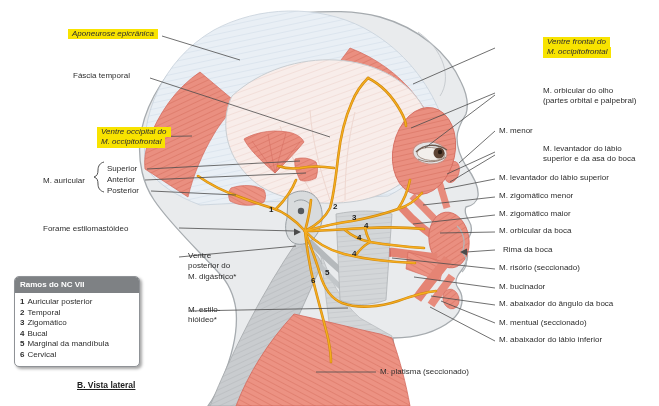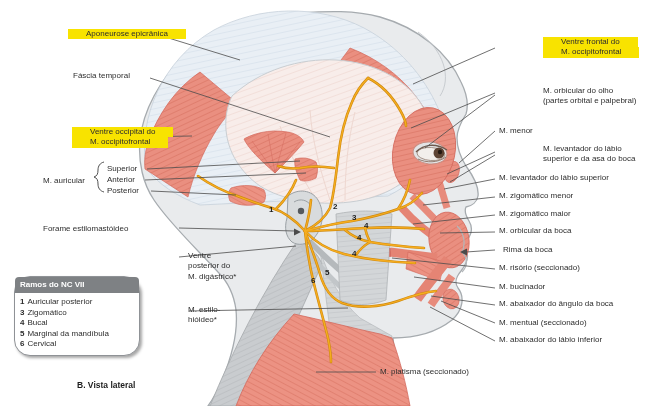--- a/index.html
+++ b/index.html
@@ -1,25 +1,25 @@
 <!DOCTYPE html>
 <html><head>
 <meta charset="utf-8">
 <style>
   html,body{margin:0;padding:0;background:#fff;}
   .stage{position:relative;width:659px;height:406px;background:#fff;overflow:hidden;
          font-family:"Liberation Sans",sans-serif;}
   .stage svg{position:absolute;left:0;top:0;}
   .lbl{position:absolute;font:8px/1.3 "Liberation Sans",sans-serif;color:#2d2d2d;white-space:nowrap;}
   .lbl div{white-space:nowrap;margin-left:44px;}
-  .hl{background:#f8e300;padding:0 18px;display:inline-block;}
+  .hl{background:#f8e300;padding:0 4px;display:inline-block;font-style:italic;}
   .nmark{position:absolute;font:bold 8px "Liberation Sans",sans-serif;color:#1e1e1e;}
-  .caption{position:absolute;font:bold 8.5px "Liberation Sans",sans-serif;color:#1e1e1e;}
+  .caption{position:absolute;font:bold 8.5px "Liberation Sans",sans-serif;color:#1e1e1e;text-decoration:underline;}
   .legend{position:absolute;left:14px;top:276px;width:124px;background:#fff;
-          border:1px solid #8f9296;border-radius:16px;box-shadow:2px 2px 3px rgba(0,0,0,.35);}
+          border:1px solid #8f9296;border-radius:5px;box-shadow:2px 2px 3px rgba(0,0,0,.35);}
   .legend-header{background:#7e8184;color:#fff;font:bold 8px/1 "Liberation Sans",sans-serif;
           padding:4px 5px;border-radius:4px 4px 0 0;}
   .legend-body{padding:4px 10px 5px 5px;}
   .lg-row{font:8px/10.6px "Liberation Sans",sans-serif;color:#2d2d2d;white-space:nowrap;}
   .lg-num{font-weight:bold;margin-right:3px;}
 </style>
 </head>
 <body>
 
 <div class="stage">
@@ -216,21 +216,21 @@
       <line x1="495" y1="341" x2="430" y2="307"></line>
       <polygon points="301,232 294,228.5 294,235.5" fill="#4b4b4b" stroke="none"></polygon>
       <polygon points="460,252 467,248.5 467,255.5" fill="#4b4b4b" stroke="none"></polygon>
     </g>
 
     <path d="M 104,162 C 100,163 98,166 98,170 C 98,174 97,176 94,177 C 97,178 98,180 98,184 C 98,188 100,191 104,192" fill="none" stroke="#3d3d3d" stroke-width="0.9"></path>
   </svg>
 
   <div class="lbl" style="left:68px;top:29px"><span class="hl">Aponeurose epicrânica</span></div>
   <div class="lbl" style="left:73px;top:71px">Fáscia temporal</div>
-  <div class="lbl" style="left:28px;top:127px">
+  <div class="lbl" style="left:53px;top:127px">
     <div><span class="hl">Ventre occipital do</span></div>
     <div><span class="hl">M. occipitofrontal</span></div>
   </div>
   <div class="lbl" style="left:43px;top:176px">M. auricular</div>
   <div class="lbl" style="left:107px;top:164px">Superior</div>
   <div class="lbl" style="left:107px;top:175px">Anterior</div>
   <div class="lbl" style="left:107px;top:186px">Posterior</div>
   <div class="lbl" style="left:43px;top:224px">Forame estilomastóideo</div>
   <div class="lbl" style="left:144px;top:251px">
     <div>Ventre</div>
@@ -273,20 +273,21 @@
   <span class="nmark" style="left:364px;top:221px">4</span>
   <span class="nmark" style="left:357px;top:233px">4</span>
   <span class="nmark" style="left:352px;top:249px">4</span>
   <span class="nmark" style="left:325px;top:268px">5</span>
   <span class="nmark" style="left:311px;top:276px">6</span>
 
   <div class="legend">
     <div class="legend-header">Ramos do NC VII</div>
     <div class="legend-body">
       <div class="lg-row"><span class="lg-num">1</span><span>Auricular posterior</span></div>
+      <div class="lg-row"><span class="lg-num">2</span><span>Temporal</span></div>
       <div class="lg-row"><span class="lg-num">3</span><span>Zigomático</span></div>
       <div class="lg-row"><span class="lg-num">4</span><span>Bucal</span></div>
       <div class="lg-row"><span class="lg-num">5</span><span>Marginal da mandíbula</span></div>
       <div class="lg-row"><span class="lg-num">6</span><span>Cervical</span></div>
     </div>
   </div>
 
   <div class="caption" style="left:77px;top:380px">B. Vista lateral</div>
 </div>
 

